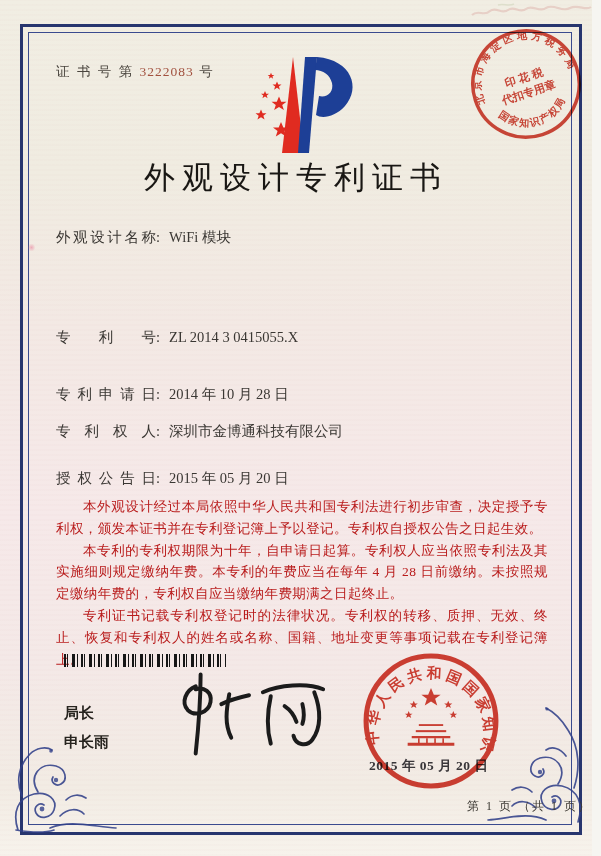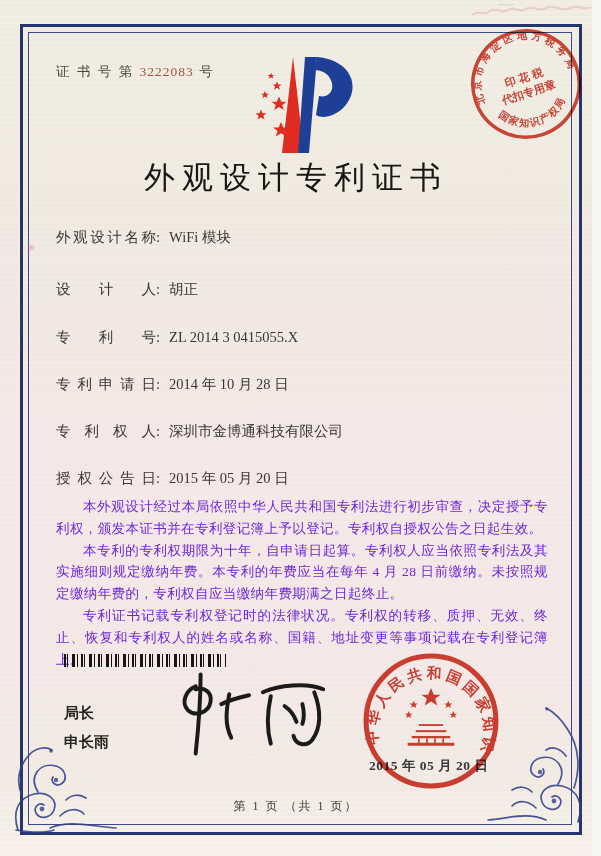--- a/index.html
+++ b/index.html
@@ -17,34 +17,34 @@
   .cert-no{position:absolute;left:56px;top:63px;font-size:13.5px;letter-spacing:2px;color:#4a453e;}
   .cert-no .num{color:#a2513f;letter-spacing:1px;}
   .logo{position:absolute;left:233px;top:52px;}
   .tax-seal{position:absolute;left:468px;top:26px;mix-blend-mode:multiply;opacity:.92;}
   .title{position:absolute;left:0;right:0;top:157px;text-align:center;
     font-size:31px;font-weight:normal;letter-spacing:7px;color:#191714;}
   .field{position:absolute;left:56px;font-size:14.5px;color:#3a3733;white-space:nowrap;}
   .flabel{display:inline-block;width:100px;text-align:justify;text-align-last:justify;}
   .fcolon{margin-right:9px;}
   .paras{position:absolute;left:56px;top:496px;width:492px;font-size:13.5px;
-    line-height:21.8px;color:#6d28d9;text-align:justify;}
+    line-height:21.8px;color:#b91c1c;text-align:justify;}
   .paras p{margin:0;text-indent:2em;letter-spacing:.4px;}
   .barcode{position:absolute;left:64px;top:654px;width:162px;height:13px;
     background:repeating-linear-gradient(90deg,#161616 0 2px,transparent 2px 3px,
       #161616 3px 4px,transparent 4px 8px,#161616 8px 11px,transparent 11px 13px,
       #161616 13px 14px,transparent 14px 17px);}
   .signer{position:absolute;left:64px;top:699px;
     font-family:Liberation Serif, serif;
     font-size:15px;font-weight:600;color:#27241f;line-height:29px;}
   .signature{position:absolute;left:168px;top:664px;}
   .office-seal{position:absolute;left:360px;top:650px;mix-blend-mode:multiply;opacity:.93;}
   .issue-date{position:absolute;left:369px;top:757px;font-size:13.5px;font-weight:600;
     color:#3c3b40;letter-spacing:.5px;mix-blend-mode:multiply;white-space:nowrap;}
-  .page-no{position:absolute;left:0;right:0;top:798px;text-align:center;
+  .page-no{position:absolute;left:0;right:0;top:798px;text-align:right;
     font-size:12px;letter-spacing:2px;color:#3c3933;}
   .flourish{position:absolute;pointer-events:none;}
   .flourish.left{left:8px;top:740px;}
   .flourish.right{left:484px;top:700px;transform:scaleX(-1);}
   .showthrough{position:absolute;left:468px;top:1px;filter:blur(.7px);opacity:.55;}
   .pink-dot{position:absolute;left:28px;top:243px;width:7px;height:9px;border-radius:50%;
     background:radial-gradient(circle,rgba(233,120,150,.55),rgba(233,120,150,0) 70%);}
 </style>
 </head>
 <body>
@@ -133,27 +133,24 @@
       <text x="60" y="57" text-anchor="middle" font-size="11.5" font-weight="bold" font-family="'Liberation Sans',sans-serif">印 花 税</text>
       <text x="60" y="73" text-anchor="middle" font-size="11.5" font-weight="bold" font-family="'Liberation Sans',sans-serif">代扣专用章</text>
     </g>
   </svg>
 
   <div class="title">外观设计专利证书</div>
 
   <div class="field" style="top:228px">
     <span class="flabel">外观设计名称</span><span class="fcolon">:</span><span>WiFi 模块</span>
   </div>
-  <div class="field" style="top:280px">
-    <span class="flabel">设计人</span><span class="fcolon">:</span><span>胡正</span>
-  </div>
   <div class="field" style="top:328px">
     <span class="flabel">专利号</span><span class="fcolon">:</span><span>ZL 2014 3 0415055.X</span>
   </div>
-  <div class="field" style="top:375px">
+  <div class="field" style="top:385px">
     <span class="flabel">专利申请日</span><span class="fcolon">:</span><span>2014 年 10 月 28 日</span>
   </div>
   <div class="field" style="top:422px">
     <span class="flabel">专利权人</span><span class="fcolon">:</span><span>深圳市金博通科技有限公司</span>
   </div>
   <div class="field" style="top:469px">
     <span class="flabel">授权公告日</span><span class="fcolon">:</span><span>2015 年 05 月 20 日</span>
   </div>
 
   <div class="pink-dot"></div>

